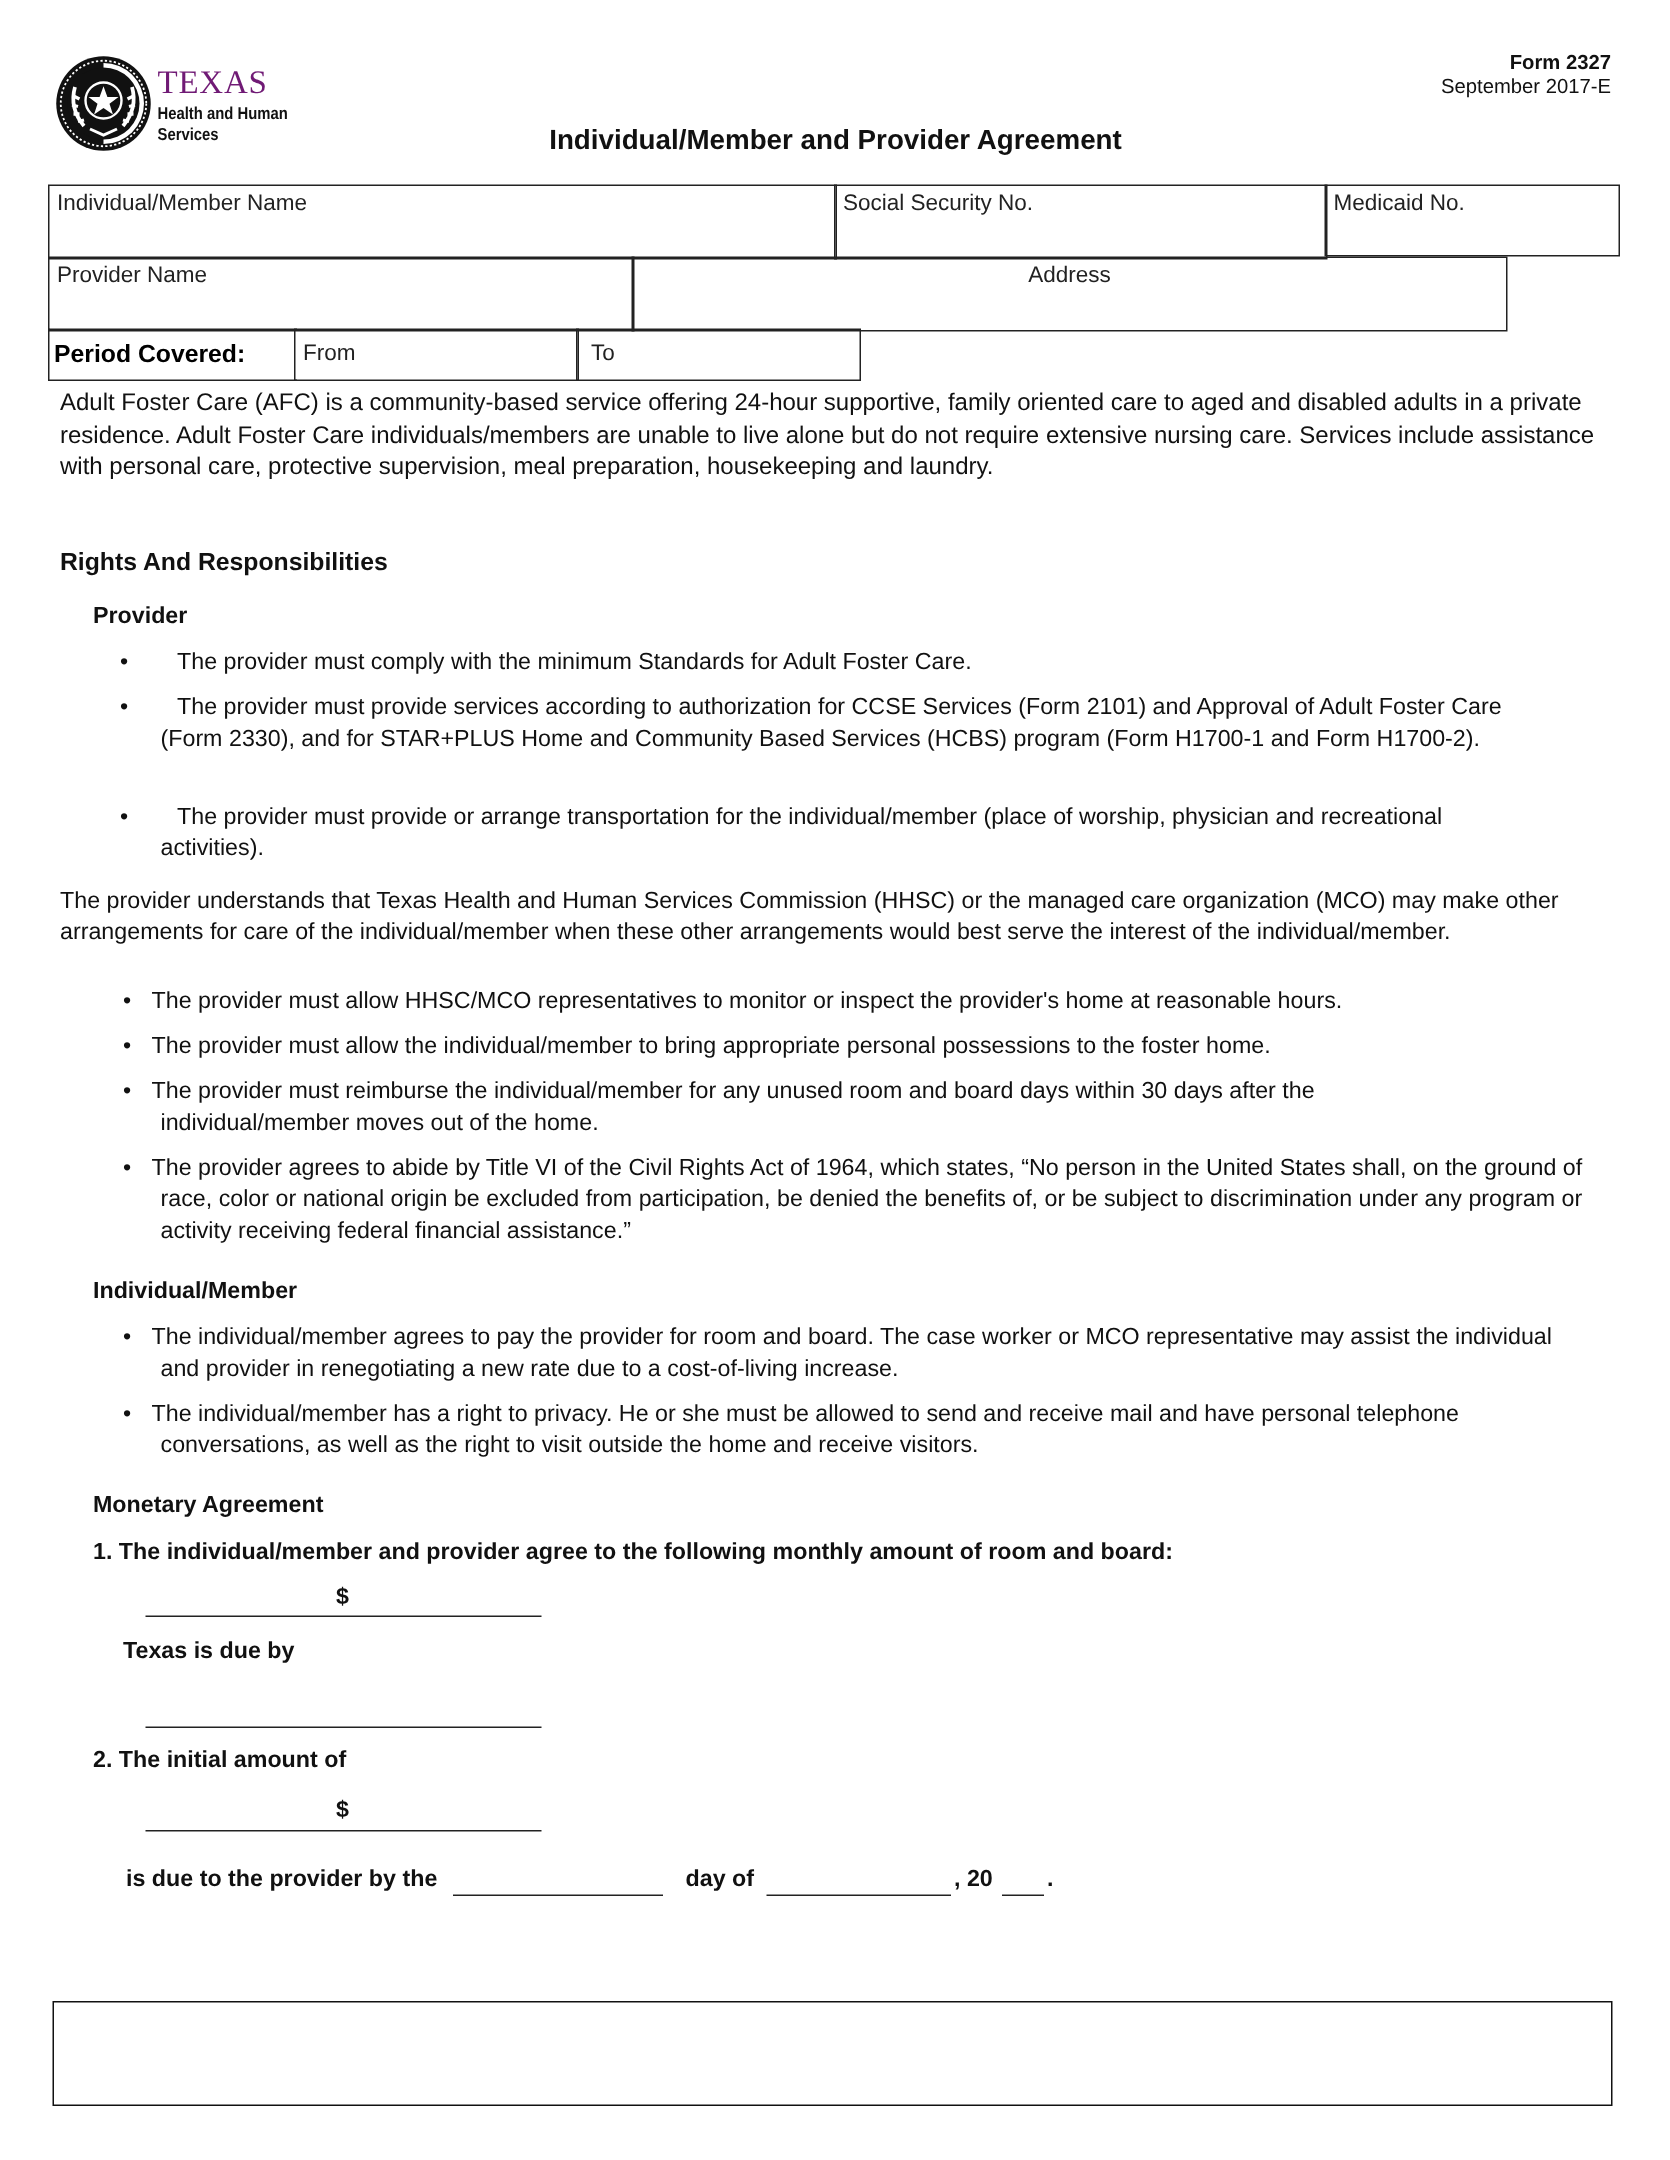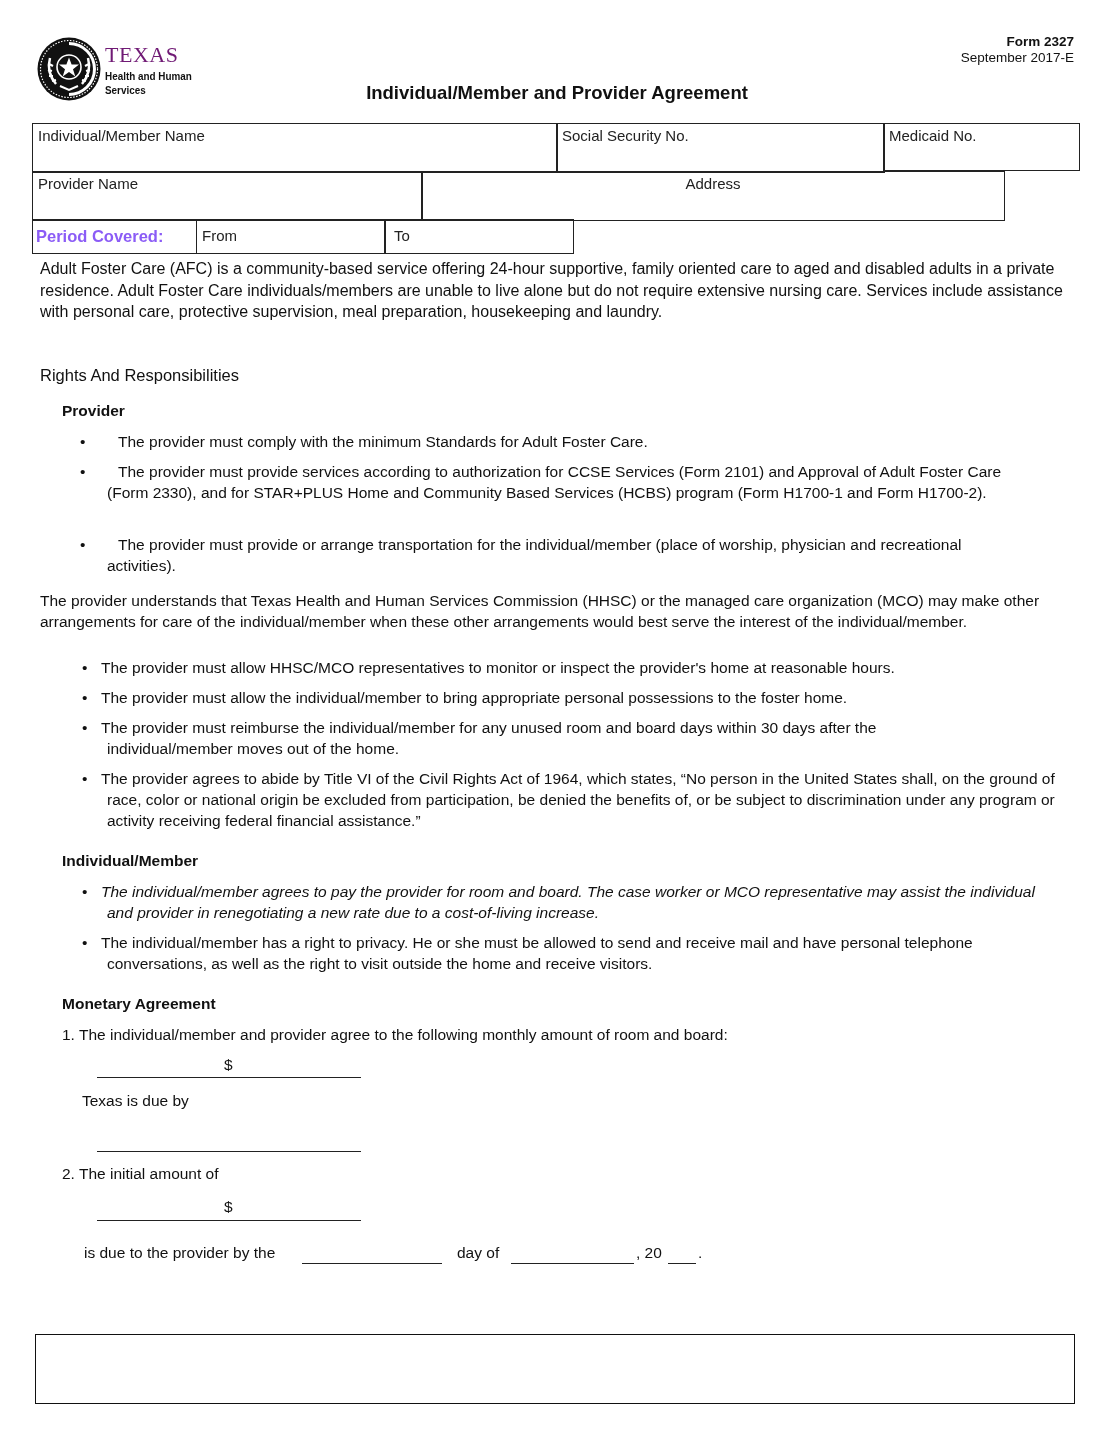--- a/index.html
+++ b/index.html
@@ -23,37 +23,37 @@
 
     
     .cell {
       position: absolute;
       border: 1.4px solid #222;
       font-size: 15px;
       padding: 3px 5px;
       color: #222;
     }
     .cell span { display: block; }
-    .period-label { font-weight: bold; font-size: 16.5px; color: #8b5cf6; }
+    .period-label { font-weight: bold; font-size: 16.5px; color: #000000; }
 
     
     .para { left: 40px; width: 1035px; font-size: 16px; line-height: 21.5px; color: #111; }
-    .h1 { left: 40px; font-size: 16.5px; font-weight: normal; }
+    .h1 { left: 40px; font-size: 16.5px; font-weight: bold; }
     .h2 { left: 62px; font-size: 15.5px; font-weight: bold; }
     .bullet {
       position: absolute;
       font-size: 15.5px;
       line-height: 21px;
       color: #111;
     }
     .bullet .dot { position: absolute; left: 0; top: 0; }
     .bullet .txt { display: block; }
 
     .line { position: absolute; border-top: 1.4px solid #222; height: 0; }
-    .mono { font-size: 15.5px; color: #111; }
+    .mono { font-size: 15.5px; color: #111; font-weight: bold; }
 
     .resp-box { left: 35px; top: 1334px; width: 1040px; height: 70px; border: 1.6px solid #111; }
   </style>
 </head>
 <body>
 
 <div class="abs logo">
   <svg width="66" height="66" viewBox="0 0 66 66">
     <circle cx="33" cy="33" r="31.5" fill="#111"></circle>
     <circle cx="33" cy="33" r="28.5" fill="none" stroke="#fff" stroke-width="1.2" stroke-dasharray="1.5 1.5"></circle>
@@ -142,21 +142,21 @@
 </div>
 <div class="bullet" style="left:82px; top:768px; width:975px;">
   <span class="dot">•</span>
   <span class="txt" style="padding-left:25px; text-indent:-6px;">The provider agrees to abide by Title VI of the Civil Rights Act of 1964, which states, “No person in the United States shall, on the ground of race, color or national origin be excluded from participation, be denied the benefits of, or be subject to discrimination under any program or activity receiving federal financial assistance.”</span>
 </div>
 
 <div class="abs h2" style="top:852px;">Individual/Member</div>
 
 <div class="bullet" style="left:82px; top:881px; width:975px;">
   <span class="dot">•</span>
-  <span class="txt" style="padding-left:25px; text-indent:-6px;font-style:italic;">The individual/member agrees to pay the provider for room and board. The case worker or MCO representative may assist the individual and provider in renegotiating a new rate due to a cost-of-living increase.</span>
+  <span class="txt" style="padding-left:25px; text-indent:-6px;">The individual/member agrees to pay the provider for room and board. The case worker or MCO representative may assist the individual and provider in renegotiating a new rate due to a cost-of-living increase.</span>
 </div>
 <div class="bullet" style="left:82px; top:932px; width:935px;">
   <span class="dot">•</span>
   <span class="txt" style="padding-left:25px; text-indent:-6px;">The individual/member has a right to privacy. He or she must be allowed to send and receive mail and have personal telephone conversations, as well as the right to visit outside the home and receive visitors.</span>
 </div>
 
 <div class="abs h2" style="top:995px;">Monetary Agreement</div>
 <div class="abs mono" style="left:62px; top:1026px;">1.  The individual/member and provider agree to the following monthly amount of room and board:</div>
 
 <div class="abs mono" style="left:224px; top:1056px;">$</div>

